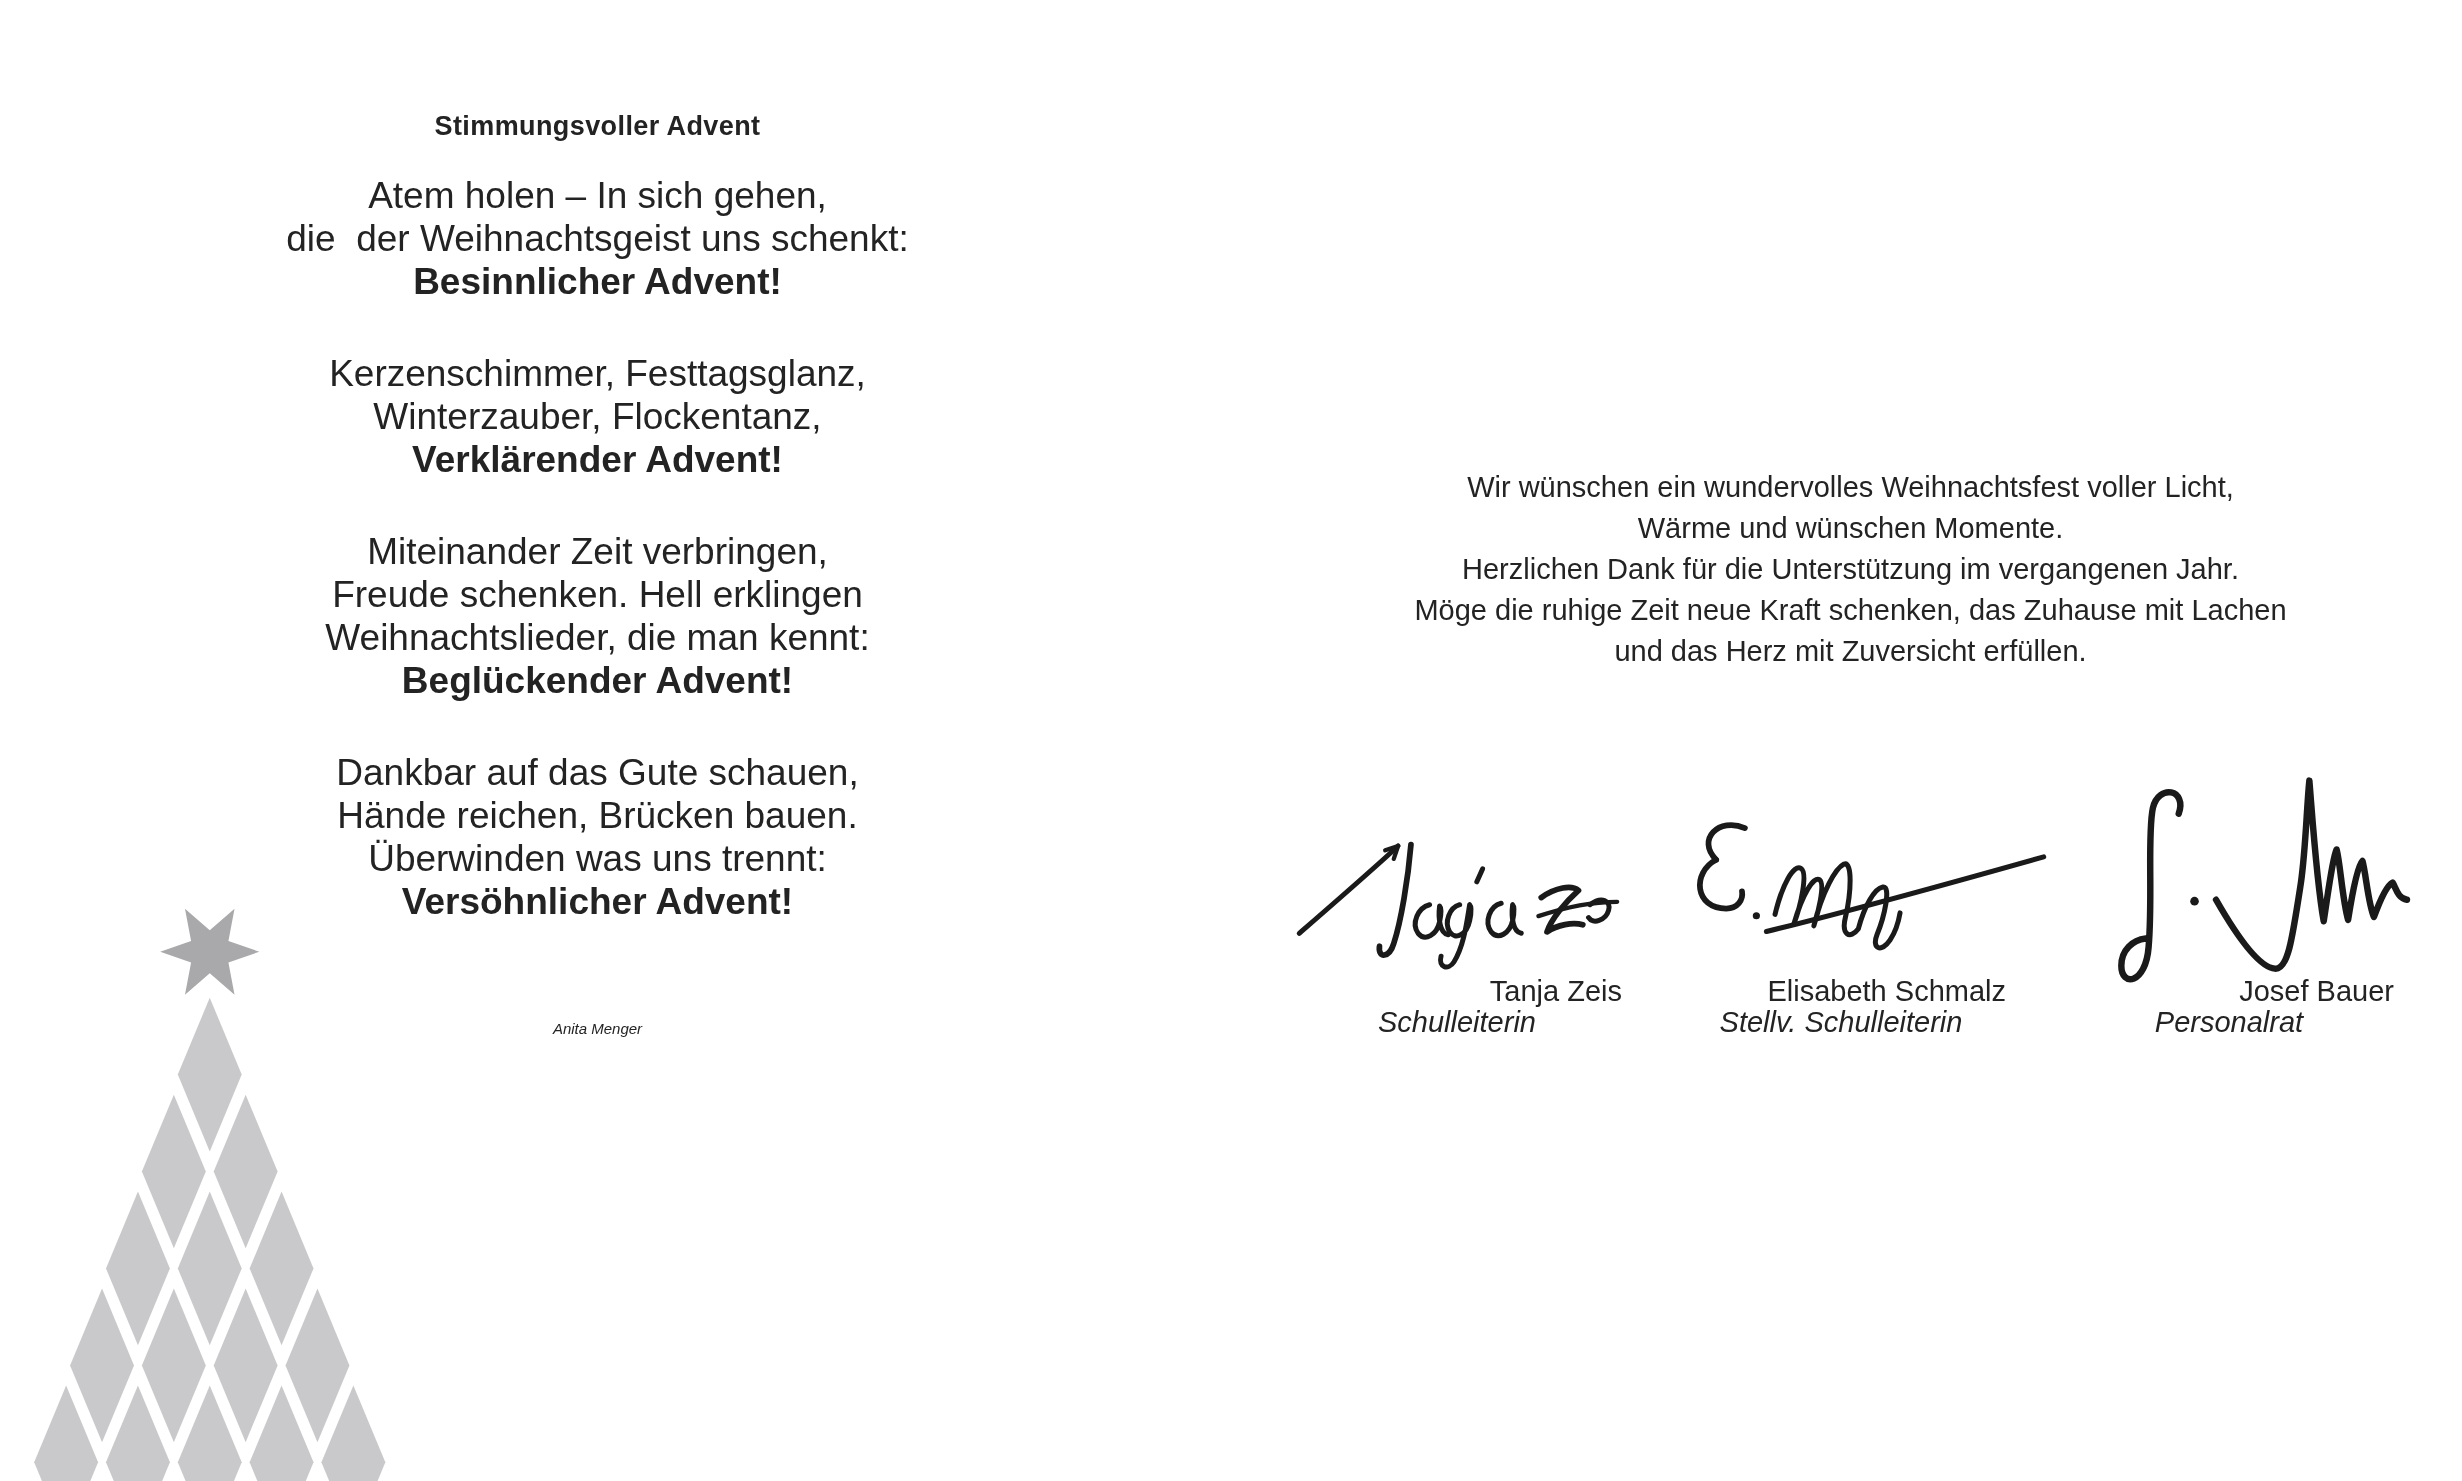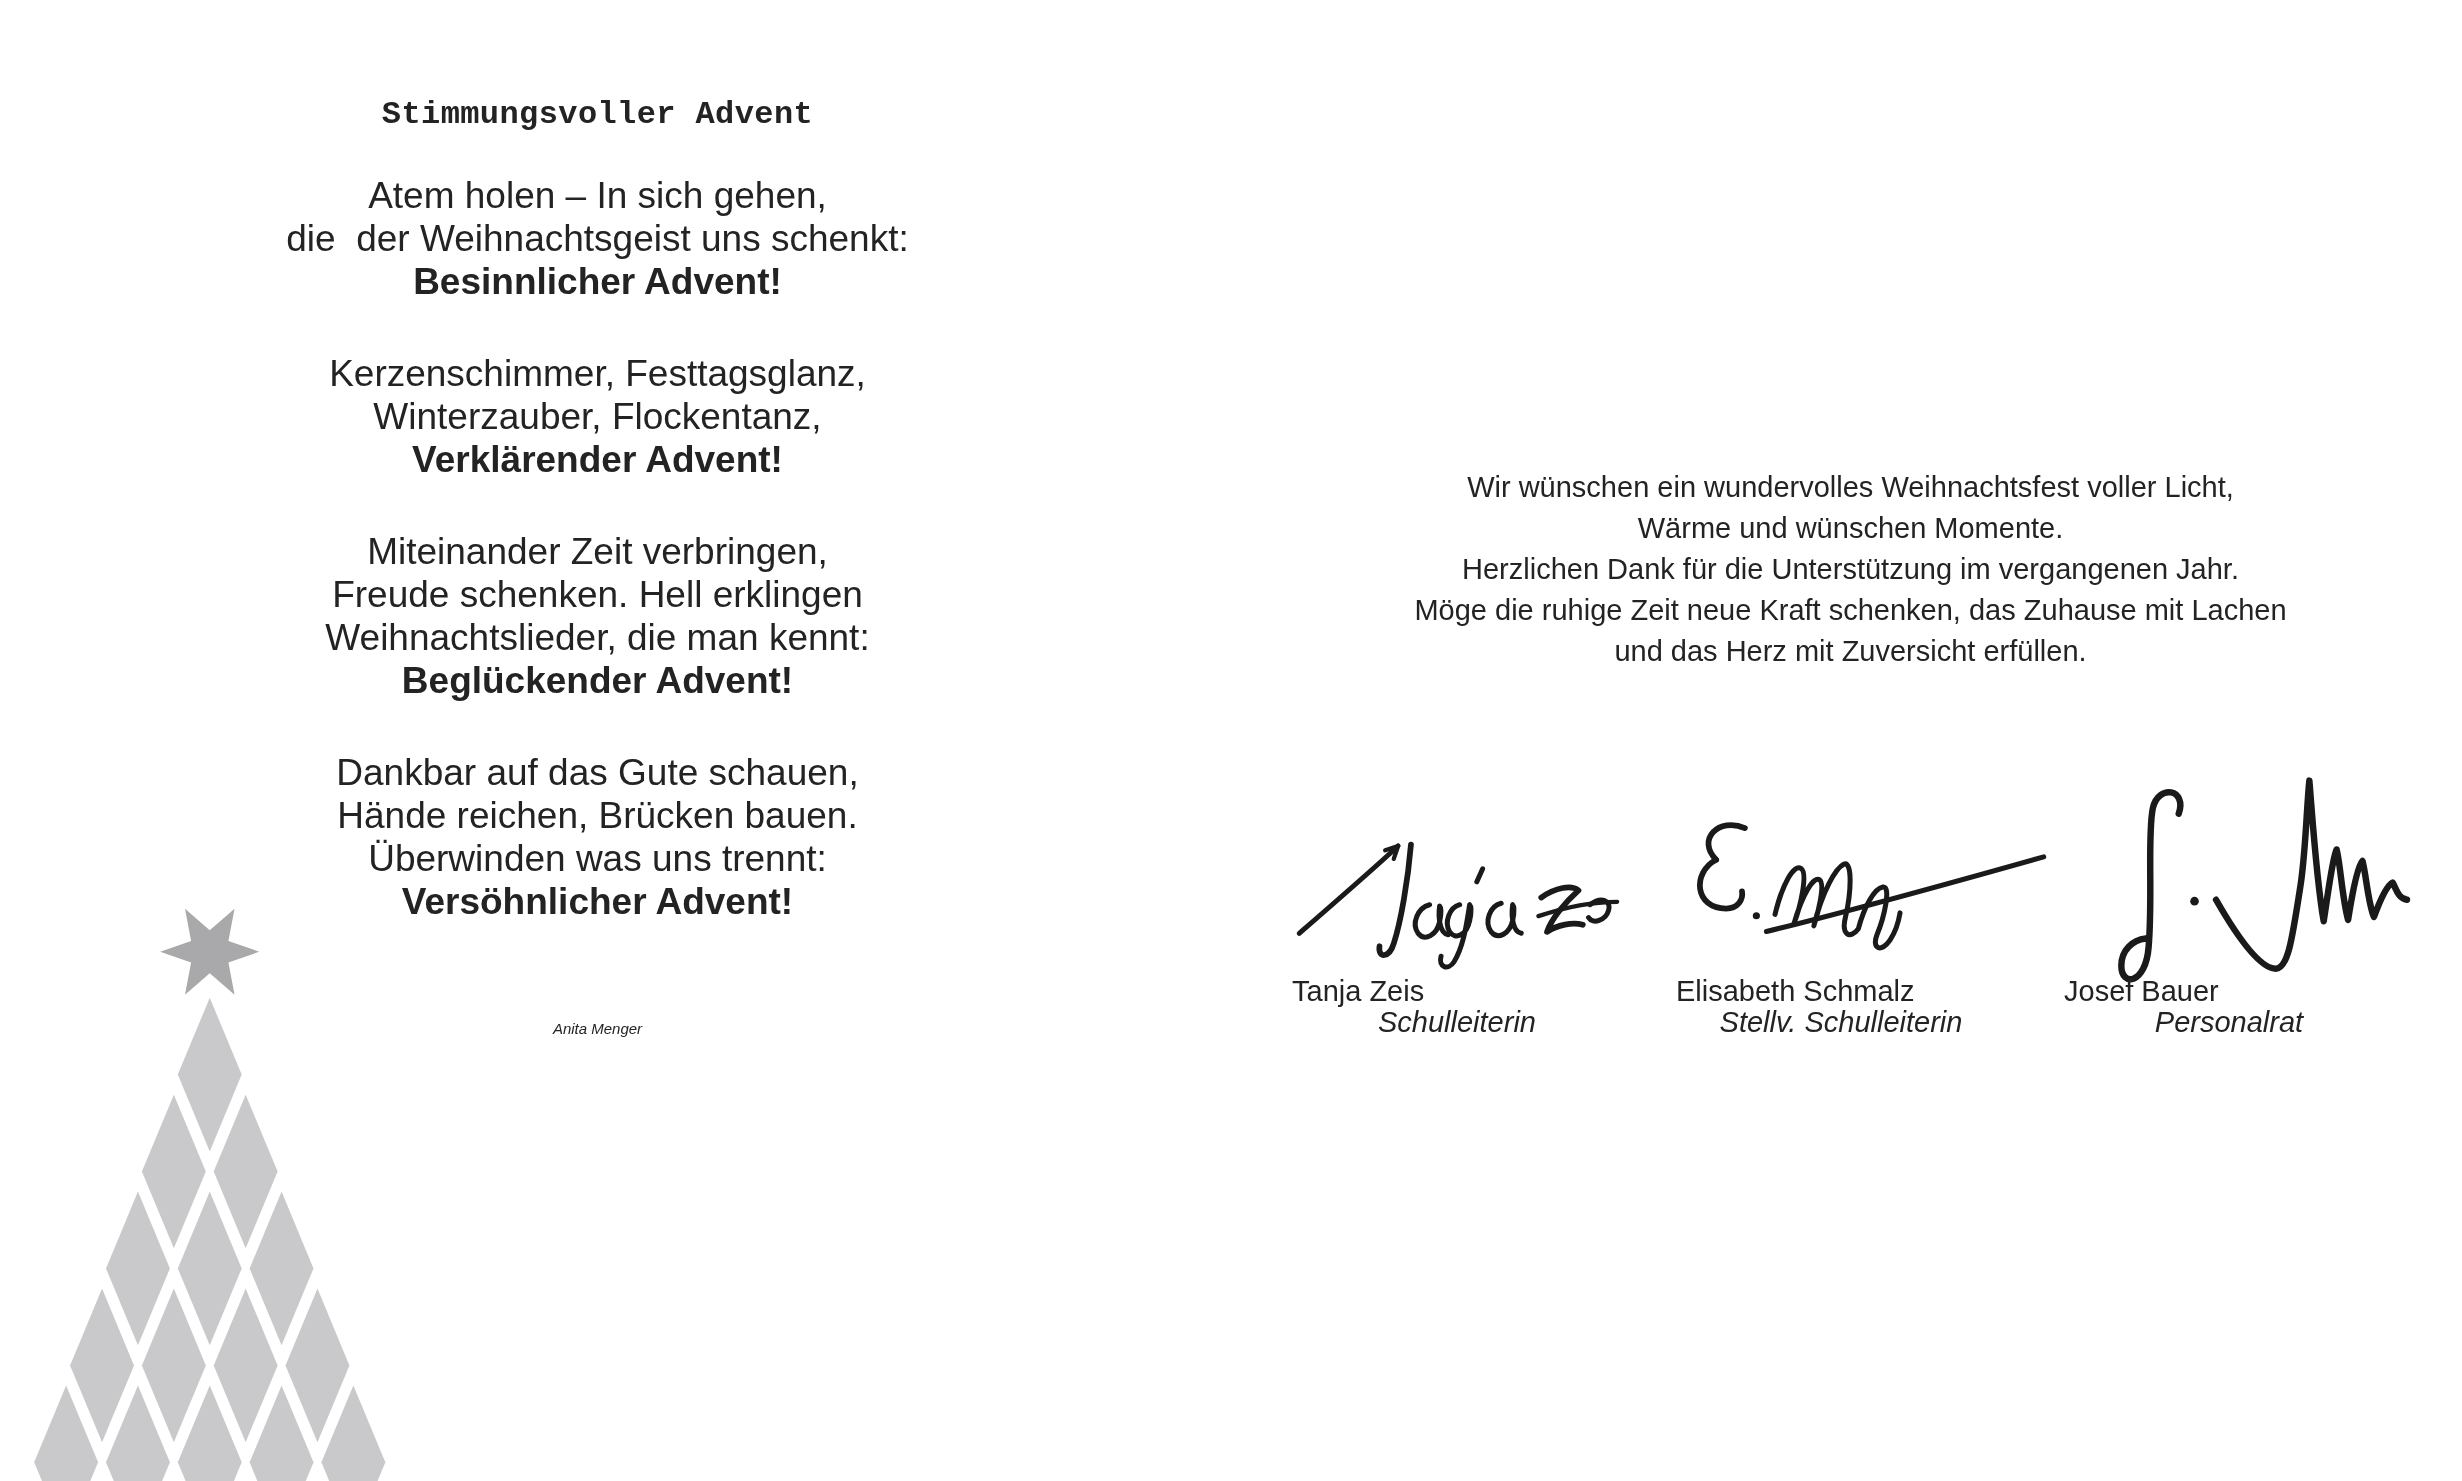--- a/index.html
+++ b/index.html
@@ -4,31 +4,31 @@
 <style>
   html,body{margin:0;padding:0;}
   body{
     width:2462px;height:1481px;position:relative;overflow:hidden;
     background:#ffffff;color:#232323;
     font-family:"Liberation Sans","DejaVu Sans",sans-serif;
   }
   .abs{position:absolute;}
   
   .poem-col{left:237px;width:721px;text-align:center;}
-  .poem-title{top:96px;font-size:32px;font-weight:bold;line-height:37px;letter-spacing:0.4px;font-family:Liberation Mono, monospace;}
+  .poem-title{top:108px;font-size:27px;font-weight:bold;line-height:37px;letter-spacing:0.4px;}
   .poem-body{top:174px;font-size:37px;line-height:43px;}
   .stanza{margin:0 0 49px 0;}
   .poem-line{white-space:pre-wrap;}
   .poem-line.em{font-weight:bold;}
   .poem-author{top:1014px;font-size:15px;font-style:italic;line-height:29px;}
   
   .greeting{left:1348px;width:1005px;top:467px;text-align:center;
             font-size:29px;line-height:41px;}
   
-  .sig-name{top:971px;font-size:29px;line-height:41px;text-align:left;}
+  .sig-name{top:971px;font-size:29px;line-height:41px;text-align:right;}
   .sig-role{top:1002px;font-size:29px;line-height:41px;font-style:italic;text-align:center;}
   .col1{left:1292px;width:330px;}
   .col2{left:1676px;width:330px;}
   .col3{left:2064px;width:330px;}
   .sig-svg path{fill:none;stroke:var(--ink,#1a1a1a);stroke-linecap:round;stroke-linejoin:round;}
   .sig-svg circle{fill:var(--ink,#1a1a1a);}
   
   .tree{left:0;top:890px;}
 </style>
 </head>

